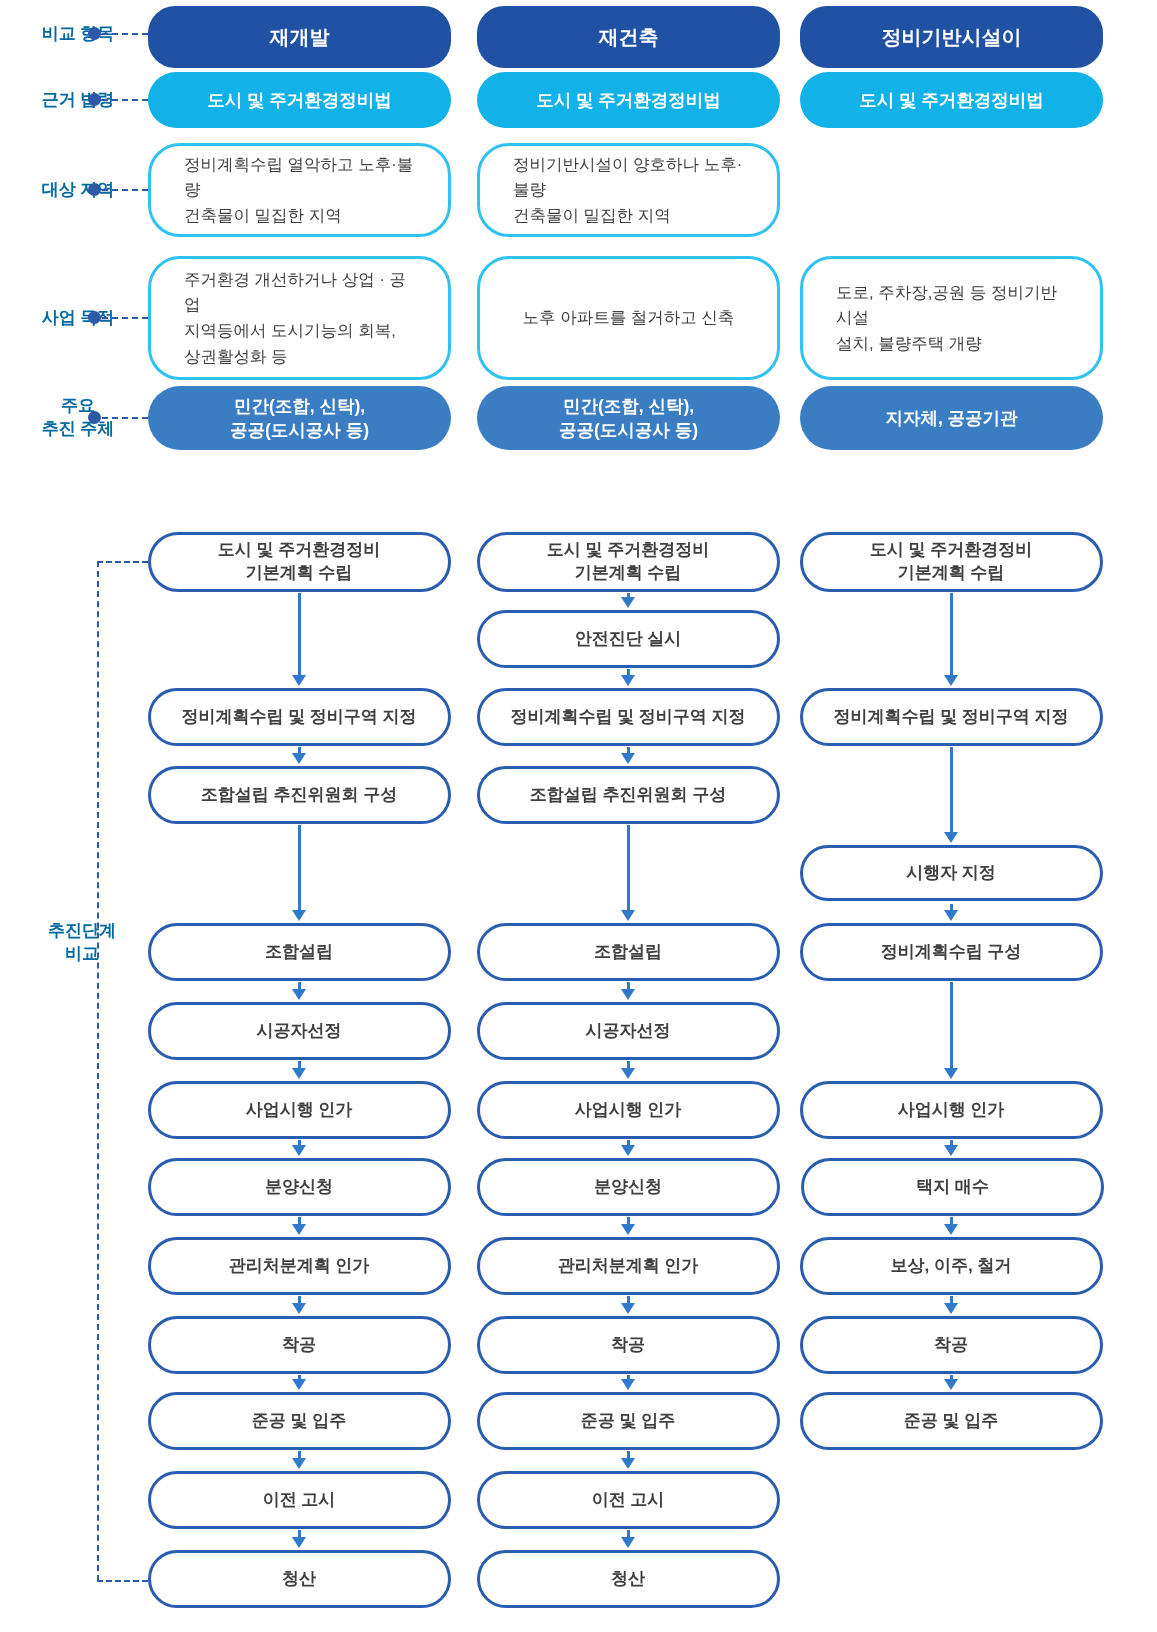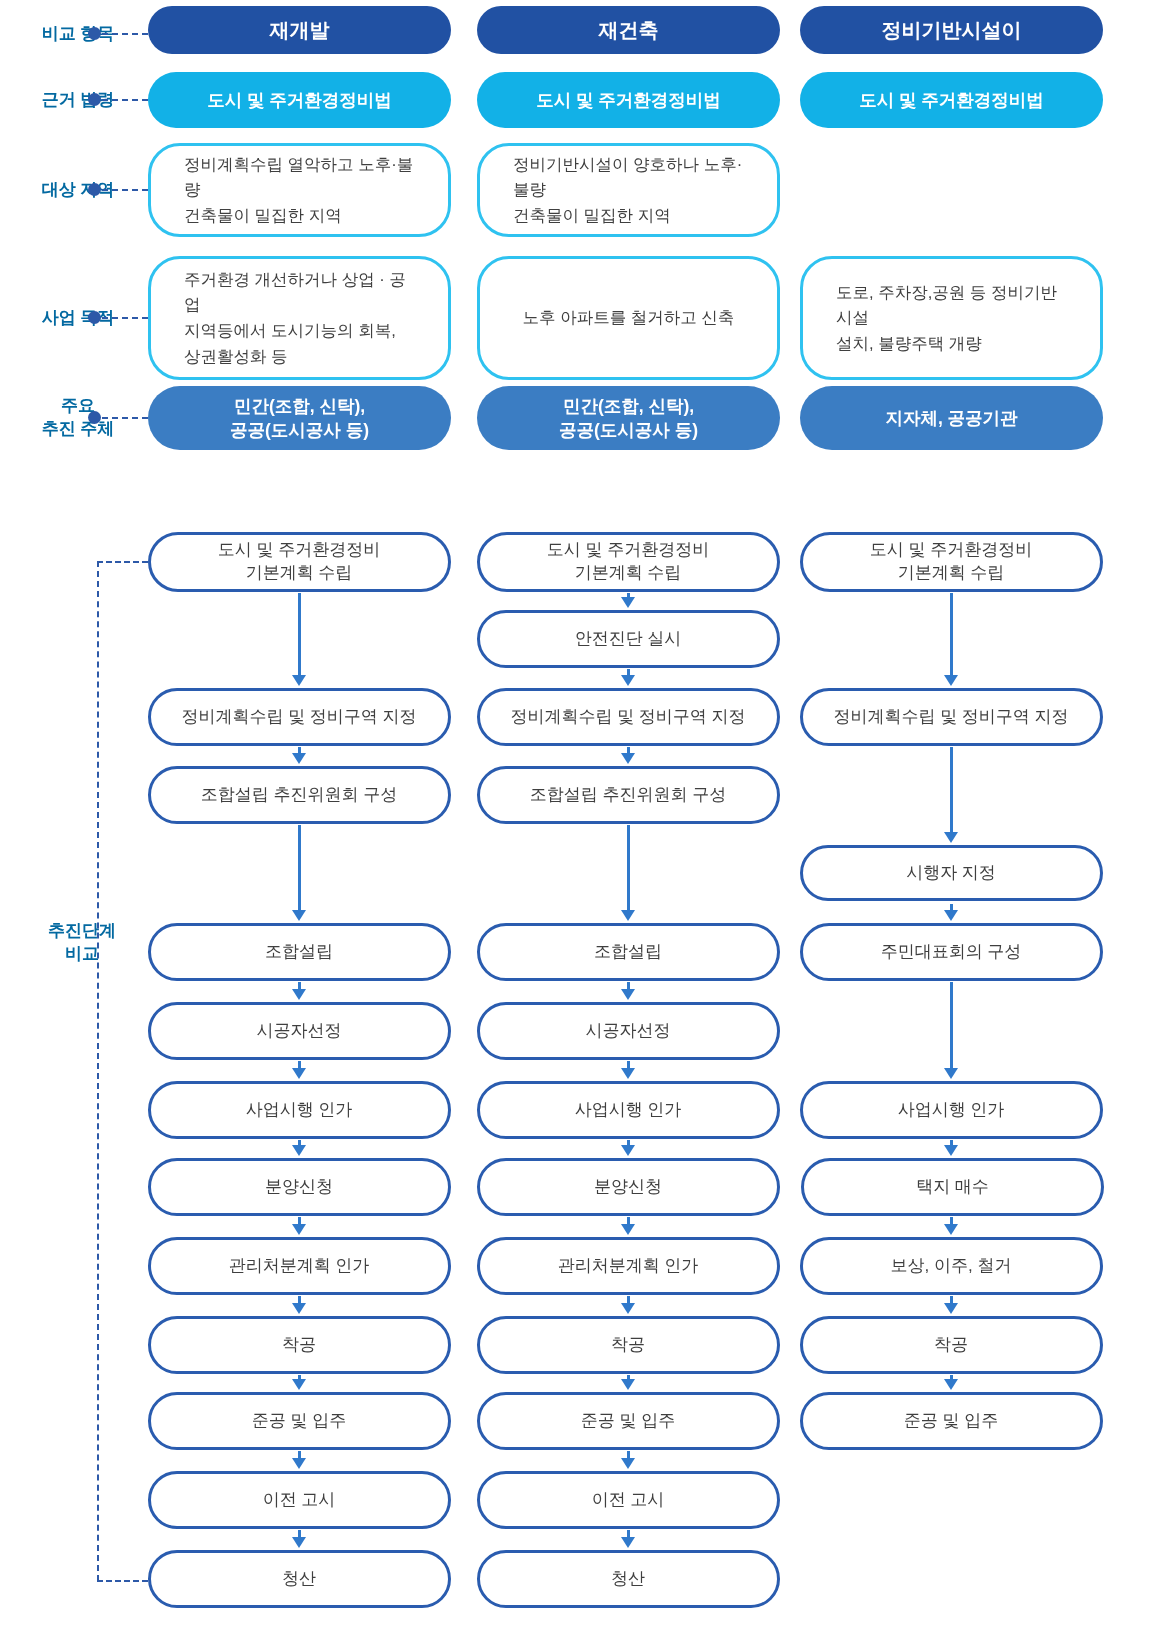--- a/index.html
+++ b/index.html
@@ -11,21 +11,21 @@
   .rlabel{
     position:absolute;left:0;width:92px;text-align:center;
     font-size:17px;font-weight:600;color:#0369a1;line-height:1.35;white-space:pre-line;padding-left:32px;
   }
   .dot{position:absolute;left:88px;width:13px;height:13px;border-radius:50%;background:#2d59a8;}
   .dash{position:absolute;left:102px;width:46px;height:0;border-top:2px dashed #2d59a8;}
   
   .cell{position:absolute;width:303px;box-sizing:border-box;display:flex;align-items:center;}
   .c1{left:148px}.c2{left:477px}.c3{left:800px}
   .pill-dark{
-    top:6px;height:48px;background:#2151a3;border-radius:27px;color:#fff;
+    top:6px;height:62px;background:#2151a3;border-radius:27px;color:#fff;
     font-weight:bold;font-size:20px;justify-content:center;
   }
   .pill-cyan{
     top:72px;height:56px;background:#12b1e7;border-radius:28px;color:#fff;
     font-weight:bold;font-size:17.5px;justify-content:center;
   }
   .box-outline{
     background:#fff;border:3px solid #2fc2f0;border-radius:32px;
     font-size:16.5px;font-weight:500;color:#3f3f3f;line-height:1.55;
     padding:0 33px;white-space:pre-line;
@@ -36,21 +36,21 @@
   .pill-mid{
     top:386px;height:64px;background:#3b7dc3;border-radius:32px;color:#fff;
     font-weight:bold;font-size:17.5px;justify-content:center;text-align:center;
     line-height:1.4;white-space:pre-line;
   }
   
   .flow-box{
     position:absolute;width:303px;box-sizing:border-box;background:#fff;
     border:3.5px solid #2a5caf;border-radius:31px;
     display:flex;align-items:center;justify-content:center;text-align:center;
-    font-size:17px;font-weight:400;color:#3f3f3f;line-height:1.35;white-space:pre-line;
+    font-size:17px;font-weight:700;color:#3f3f3f;line-height:1.35;white-space:pre-line;
   }
   .flow-arrow{position:absolute;width:14px;margin-left:-7px;}
   .flow-arrow::before{
     content:'';position:absolute;left:5.5px;top:0;bottom:9px;width:3px;background:#3079cb;
   }
   .flow-arrow::after{
     content:'';position:absolute;left:0;bottom:0;width:0;height:0;
     border-left:7px solid transparent;border-right:7px solid transparent;
     border-top:11px solid #3079cb;
   }
@@ -167,21 +167,21 @@
       <div class="flow-box" style="left: 476.5px; top: 1471px; height: 58px;">이전 고시</div>
       <div class="flow-arrow" style="left: 628px; top: 1530px; height: 18px;"></div>
       <div class="flow-box" style="left: 476.5px; top: 1550px; height: 58px;">청산</div>
       <div class="flow-box" style="left: 799.5px; top: 532px; height: 60px;">도시 및 주거환경정비
 기본계획 수립</div>
       <div class="flow-arrow" style="left: 951px; top: 593px; height: 93px;"></div>
       <div class="flow-box" style="left: 799.5px; top: 688px; height: 58px;">정비계획수립 및 정비구역 지정</div>
       <div class="flow-arrow" style="left: 951px; top: 747px; height: 96px;"></div>
       <div class="flow-box" style="left: 799.5px; top: 845px; height: 56px;">시행자 지정</div>
       <div class="flow-arrow" style="left: 951px; top: 904px; height: 17px;"></div>
-      <div class="flow-box" style="left: 799.5px; top: 923px; height: 58px;">주민대표회의 구성</div>
+      <div class="flow-box" style="left: 799.5px; top: 923px; height: 58px;">정비계획수립 구성</div>
       <div class="flow-arrow" style="left: 951px; top: 982px; height: 97px;"></div>
       <div class="flow-box" style="left: 799.5px; top: 1081px; height: 58px;">사업시행 인가</div>
       <div class="flow-arrow" style="left: 951px; top: 1140px; height: 16px;"></div>
       <div class="flow-box" style="left: 801px; top: 1158px; height: 58px;">택지 매수</div>
       <div class="flow-arrow" style="left: 951px; top: 1217px; height: 18px;"></div>
       <div class="flow-box" style="left: 799.5px; top: 1237px; height: 58px;">보상, 이주, 철거</div>
       <div class="flow-arrow" style="left: 951px; top: 1296px; height: 18px;"></div>
       <div class="flow-box" style="left: 799.5px; top: 1316px; height: 58px;">착공</div>
       <div class="flow-arrow" style="left: 951px; top: 1375px; height: 15px;"></div>
       <div class="flow-box" style="left: 799.5px; top: 1392px; height: 58px;">준공 및 입주</div>

